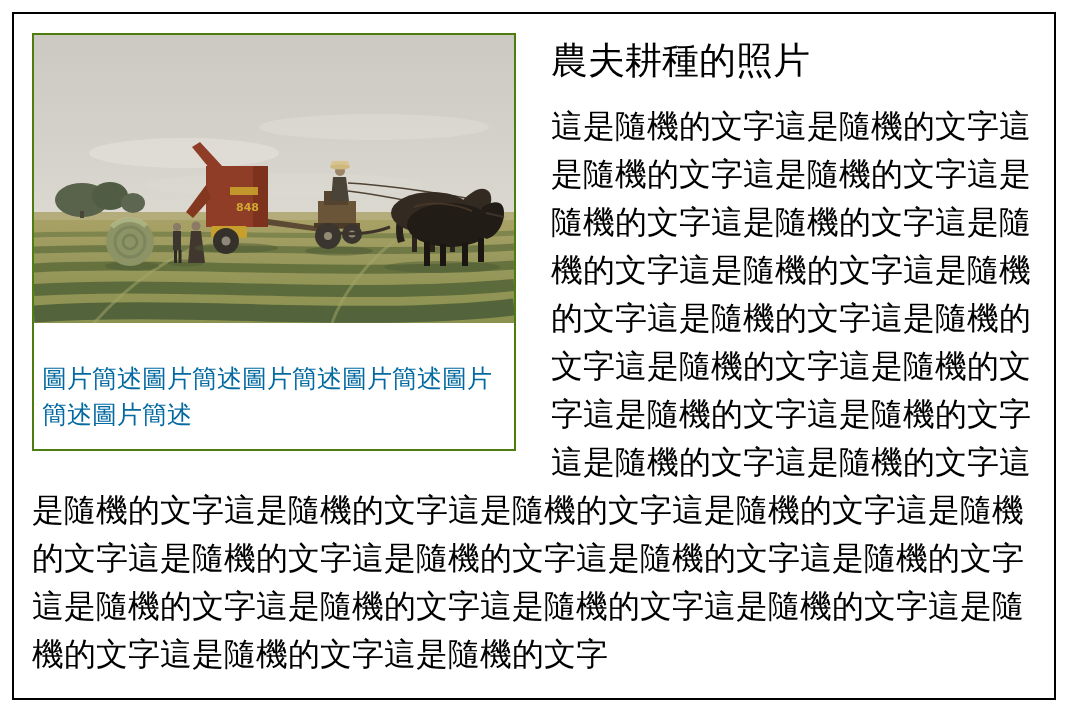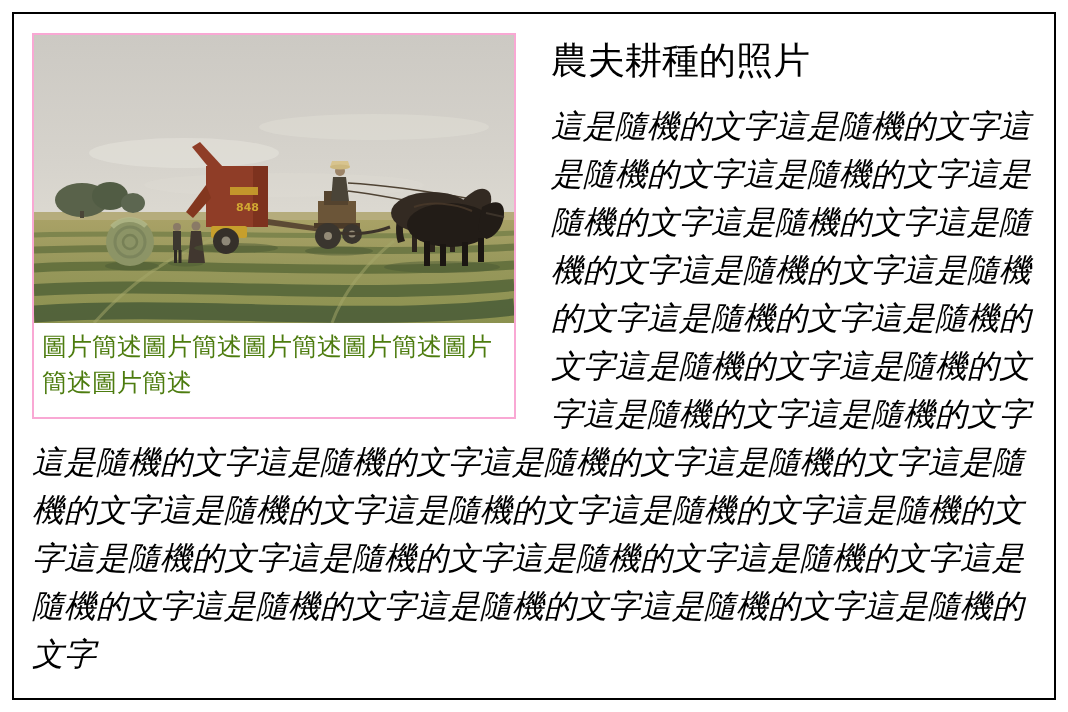--- a/index.html
+++ b/index.html
@@ -9,44 +9,44 @@
     padding: 19px 18px;
     height: 646px;
     background: #fff;
     font-family: "Liberation Serif", "DejaVu Serif", serif;
     color: #000;
   }
   figure {
     float: left;
     width: 480px;
     margin: 0 35px 10px 0;
-    border: 2px solid #f9a8d4;
+    border: 2px solid #4d7c0f;
     padding: 0;
     background: #fff;
   }
   .photo { width: 480px; height: 288px; display: block; }
   .photo svg { display: block; width: 480px; height: 288px; }
   figcaption {
     font-size: 25px;
     line-height: 36px;
-    color: #4d7c0f;
+    color: #0369a1;
     padding: 6px 8px 16px 8px;
     letter-spacing: 0;
+    margin-top: 32px;
   }
   h1 {
     font-size: 37px;
     line-height: 44px;
     margin: 6px 0 19px 0;
     font-weight: normal;
   }
   p.body-text {
     font-size: 32px;
     line-height: 48px;
     margin: 0;
-    font-style: italic;
   }
 </style>
 </head>
 <body>
 
 <figure>
   <div class="photo">
 
     <svg viewBox="0 0 480 288" preserveAspectRatio="none" aria-hidden="true">
       <defs>

